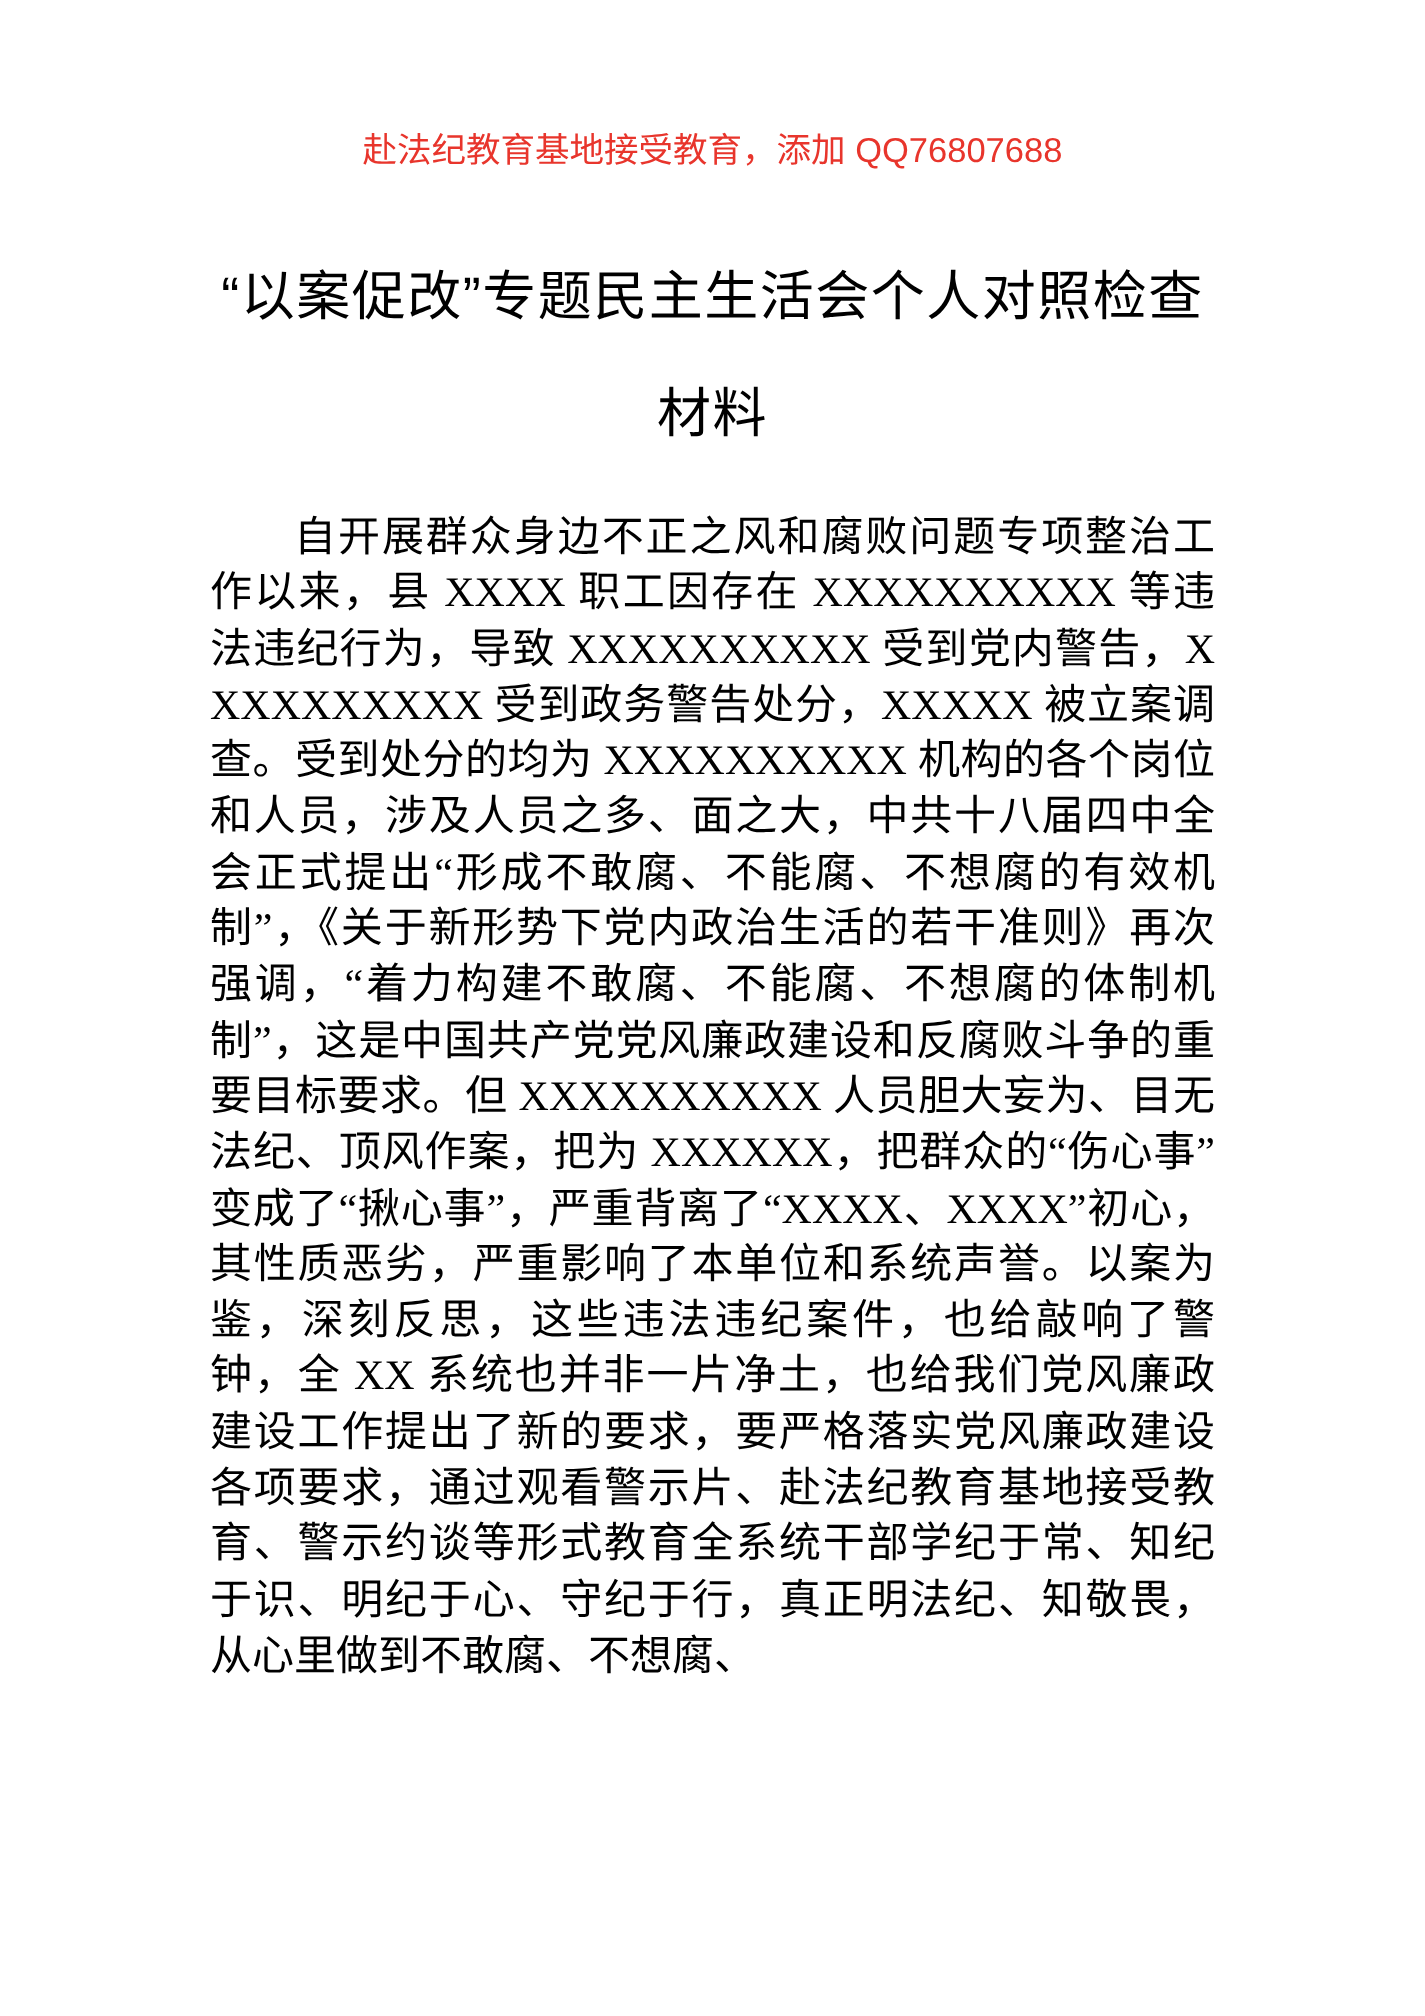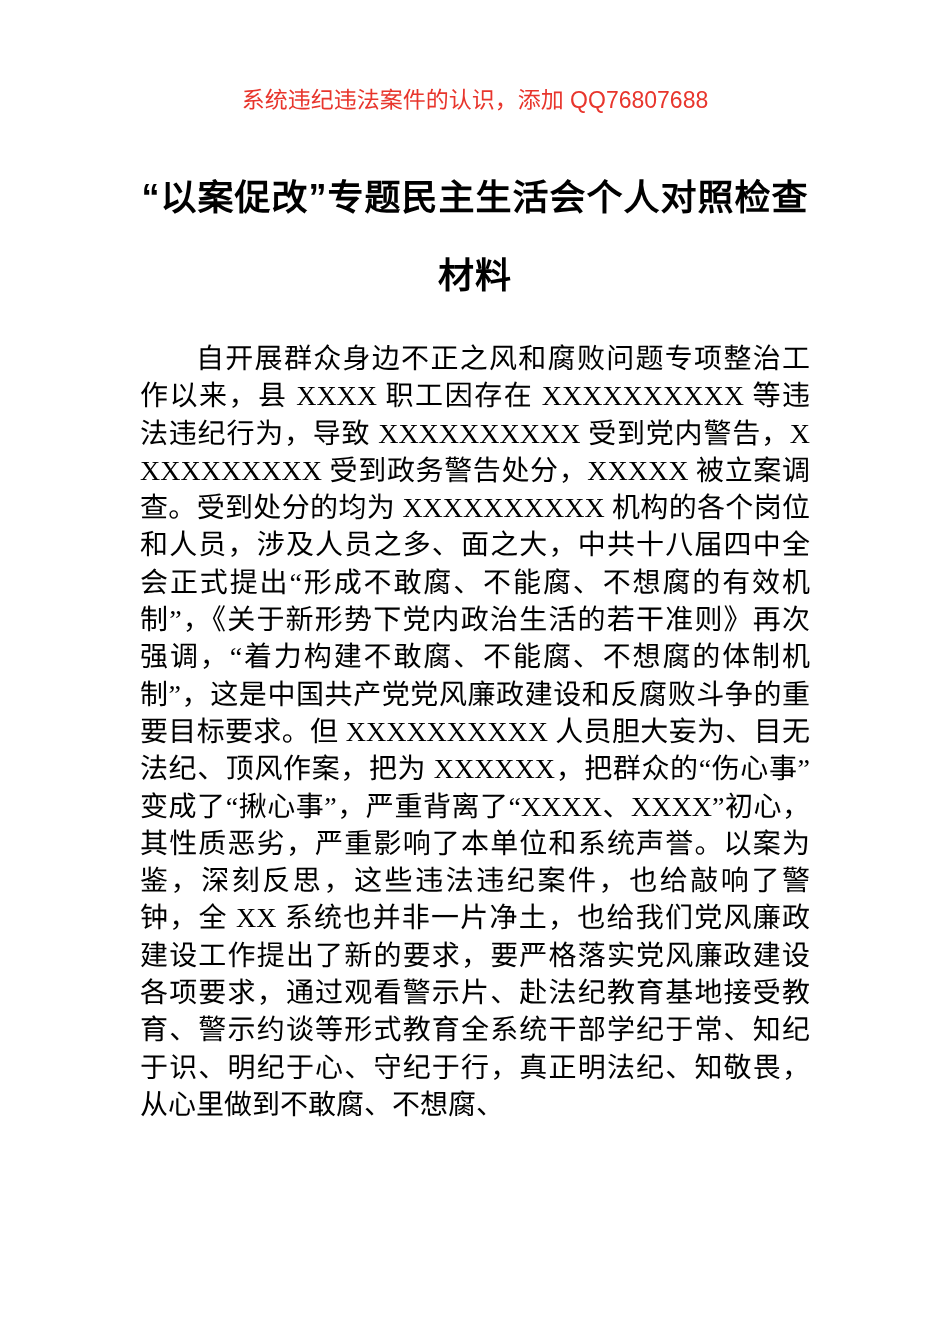--- a/index.html
+++ b/index.html
@@ -24,21 +24,21 @@
     font-size: 23px;
     line-height: 30px;
     font-weight: 400;
     color: #e8352c;
     white-space: nowrap;
   }
   .doc-title {
     margin: 44px 0 0 0;
     font-family: "Liberation Sans", "DejaVu Sans", sans-serif;
     font-size: 36px;
-    font-weight: 700;
+    font-weight: 400;
     color: #000000;
     text-align: center;
     line-height: 78px;
     letter-spacing: 1px;
   }
   .doc-body {
     margin-top: 25px;
     font-family: "Liberation Serif", "DejaVu Serif", serif;
     font-size: 28px;
     line-height: 37.3px;
@@ -50,21 +50,21 @@
     padding: 0;
     text-indent: 2em;
     word-break: break-all;
   }
 </style>
 </head>
 <body>
 
 <div class="page">
 
-  <div class="promo-banner">系统违纪违法案件的认识，添加 QQ76807688</div>
+  <div class="promo-banner">赴法纪教育基地接受教育，添加 QQ76807688</div>
 
   <h1 class="doc-title">“以案促改”专题民主生活会个人对照检查材料</h1>
 
   <div class="doc-body">
     <p>自开展群众身边不正之风和腐败问题专项整治工作以来，县 XXXX 职工因存在 XXXXXXXXXX 等违法违纪行为，导致 XXXXXXXXXX 受到党内警告，XXXXXXXXXX 受到政务警告处分，XXXXX 被立案调查。受到处分的均为 XXXXXXXXXX 机构的各个岗位和人员，涉及人员之多、面之大，中共十八届四中全会正式提出“形成不敢腐、不能腐、不想腐的有效机制”，《关于新形势下党内政治生活的若干准则》再次强调，“着力构建不敢腐、不能腐、不想腐的体制机制”，这是中国共产党党风廉政建设和反腐败斗争的重要目标要求。但 XXXXXXXXXX 人员胆大妄为、目无法纪、顶风作案，把为 XXXXXX，把群众的“伤心事”变成了“揪心事”，严重背离了“XXXX、XXXX”初心，其性质恶劣，严重影响了本单位和系统声誉。以案为鉴，深刻反思，这些违法违纪案件，也给敲响了警钟，全 XX 系统也并非一片净土，也给我们党风廉政建设工作提出了新的要求，要严格落实党风廉政建设各项要求，通过观看警示片、赴法纪教育基地接受教育、警示约谈等形式教育全系统干部学纪于常、知纪于识、明纪于心、守纪于行，真正明法纪、知敬畏，从心里做到不敢腐、不想腐、</p>
   </div>
 
 </div>
 
 </body></html>

